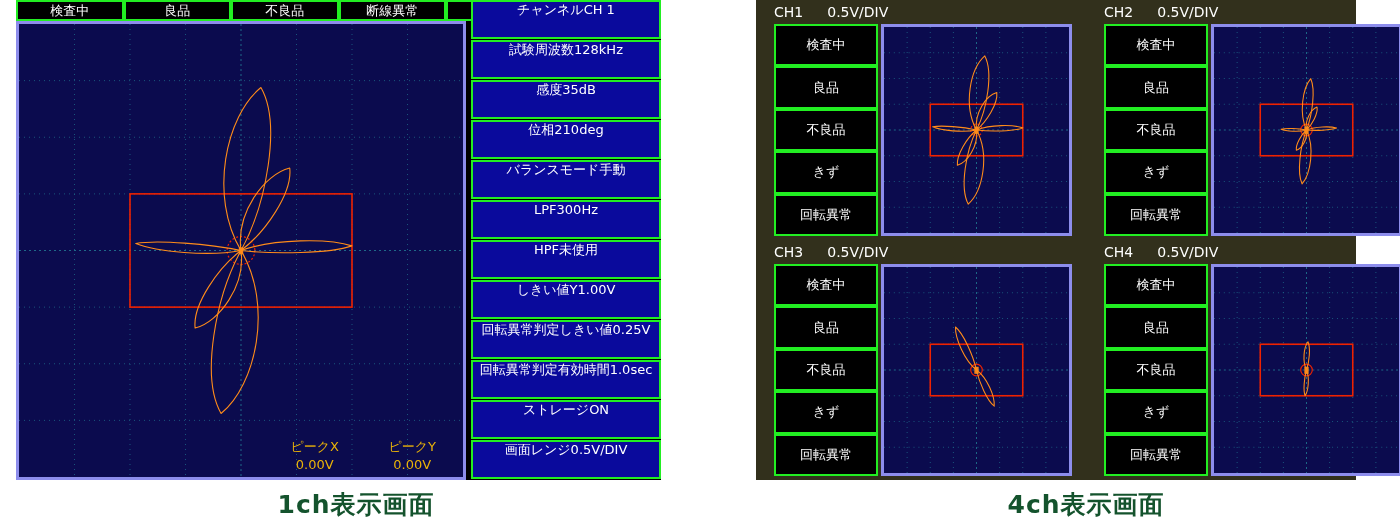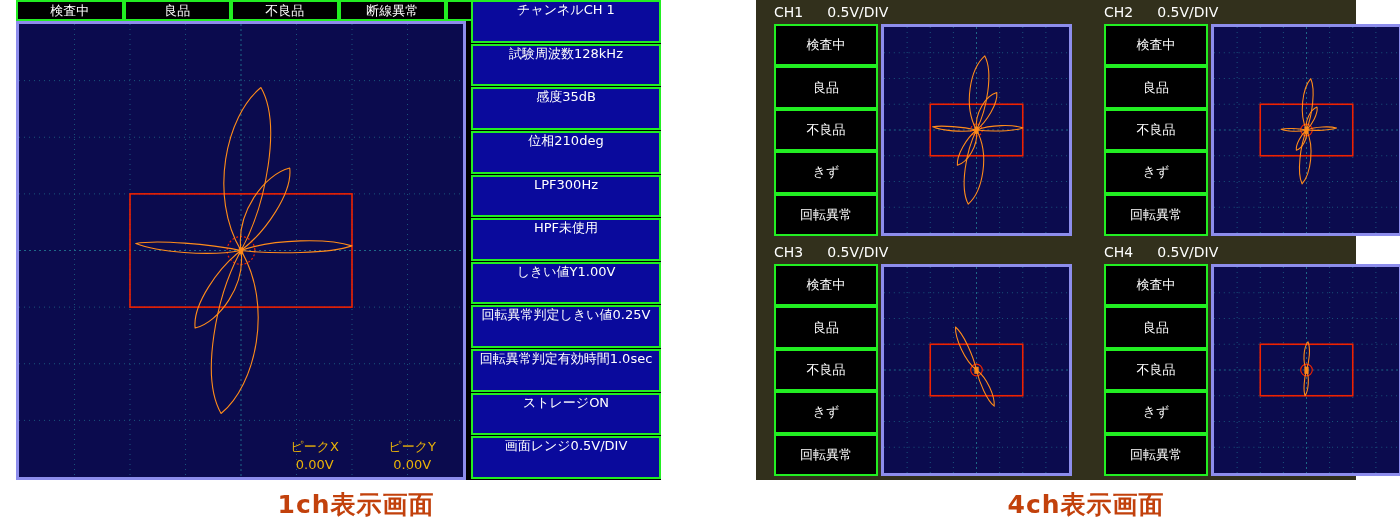--- a/index.html
+++ b/index.html
@@ -37,21 +37,21 @@
     white-space:nowrap;}
   .qhead .vdiv{margin-left:24px;}
   .qbody{position:absolute;left:18px;top:24px;width:298px;height:212px;display:flex;}
   .qbtns{width:104px;height:100%;display:flex;flex-direction:column;background:#000000;}
   .qbtn{flex:1;border:2px solid #22ee22;background:#000000;color:#ffffff;box-sizing:border-box;
     font-size:13px;display:flex;align-items:center;justify-content:center;white-space:nowrap;}
   .qplot{flex:1;margin-left:3px;border:3px solid #8d8dec;box-sizing:border-box;background:#0b0b4e;}
   .qplot svg{display:block;width:100%;height:100%;}
 
   
-  .caption{position:absolute;color:#c2410c;font-weight:bold;font-size:25px;line-height:30px;
+  .caption{position:absolute;color:#14532d;font-weight:bold;font-size:25px;line-height:30px;
     text-align:center;letter-spacing:1px;}
   .cap1{left:150px;top:490px;width:380px;}
   .cap4{left:880px;top:490px;width:380px;}
 </style>
 </head>
 <body>
 
 <div class="root">
 
   <div class="screen1">
@@ -117,20 +117,24 @@
         </div>
         <div class="param">
           <div class="plabel">感度</div>
           <div class="pvalue">35dB</div>
         </div>
         <div class="param">
           <div class="plabel">位相</div>
           <div class="pvalue">210deg</div>
         </div>
         <div class="param">
+          <div class="plabel">バランスモード</div>
+          <div class="pvalue">手動</div>
+        </div>
+        <div class="param">
           <div class="plabel">LPF</div>
           <div class="pvalue">300Hz</div>
         </div>
         <div class="param">
           <div class="plabel">HPF</div>
           <div class="pvalue">未使用</div>
         </div>
         <div class="param">
           <div class="plabel">しきい値Y</div>
           <div class="pvalue">1.00V</div>

